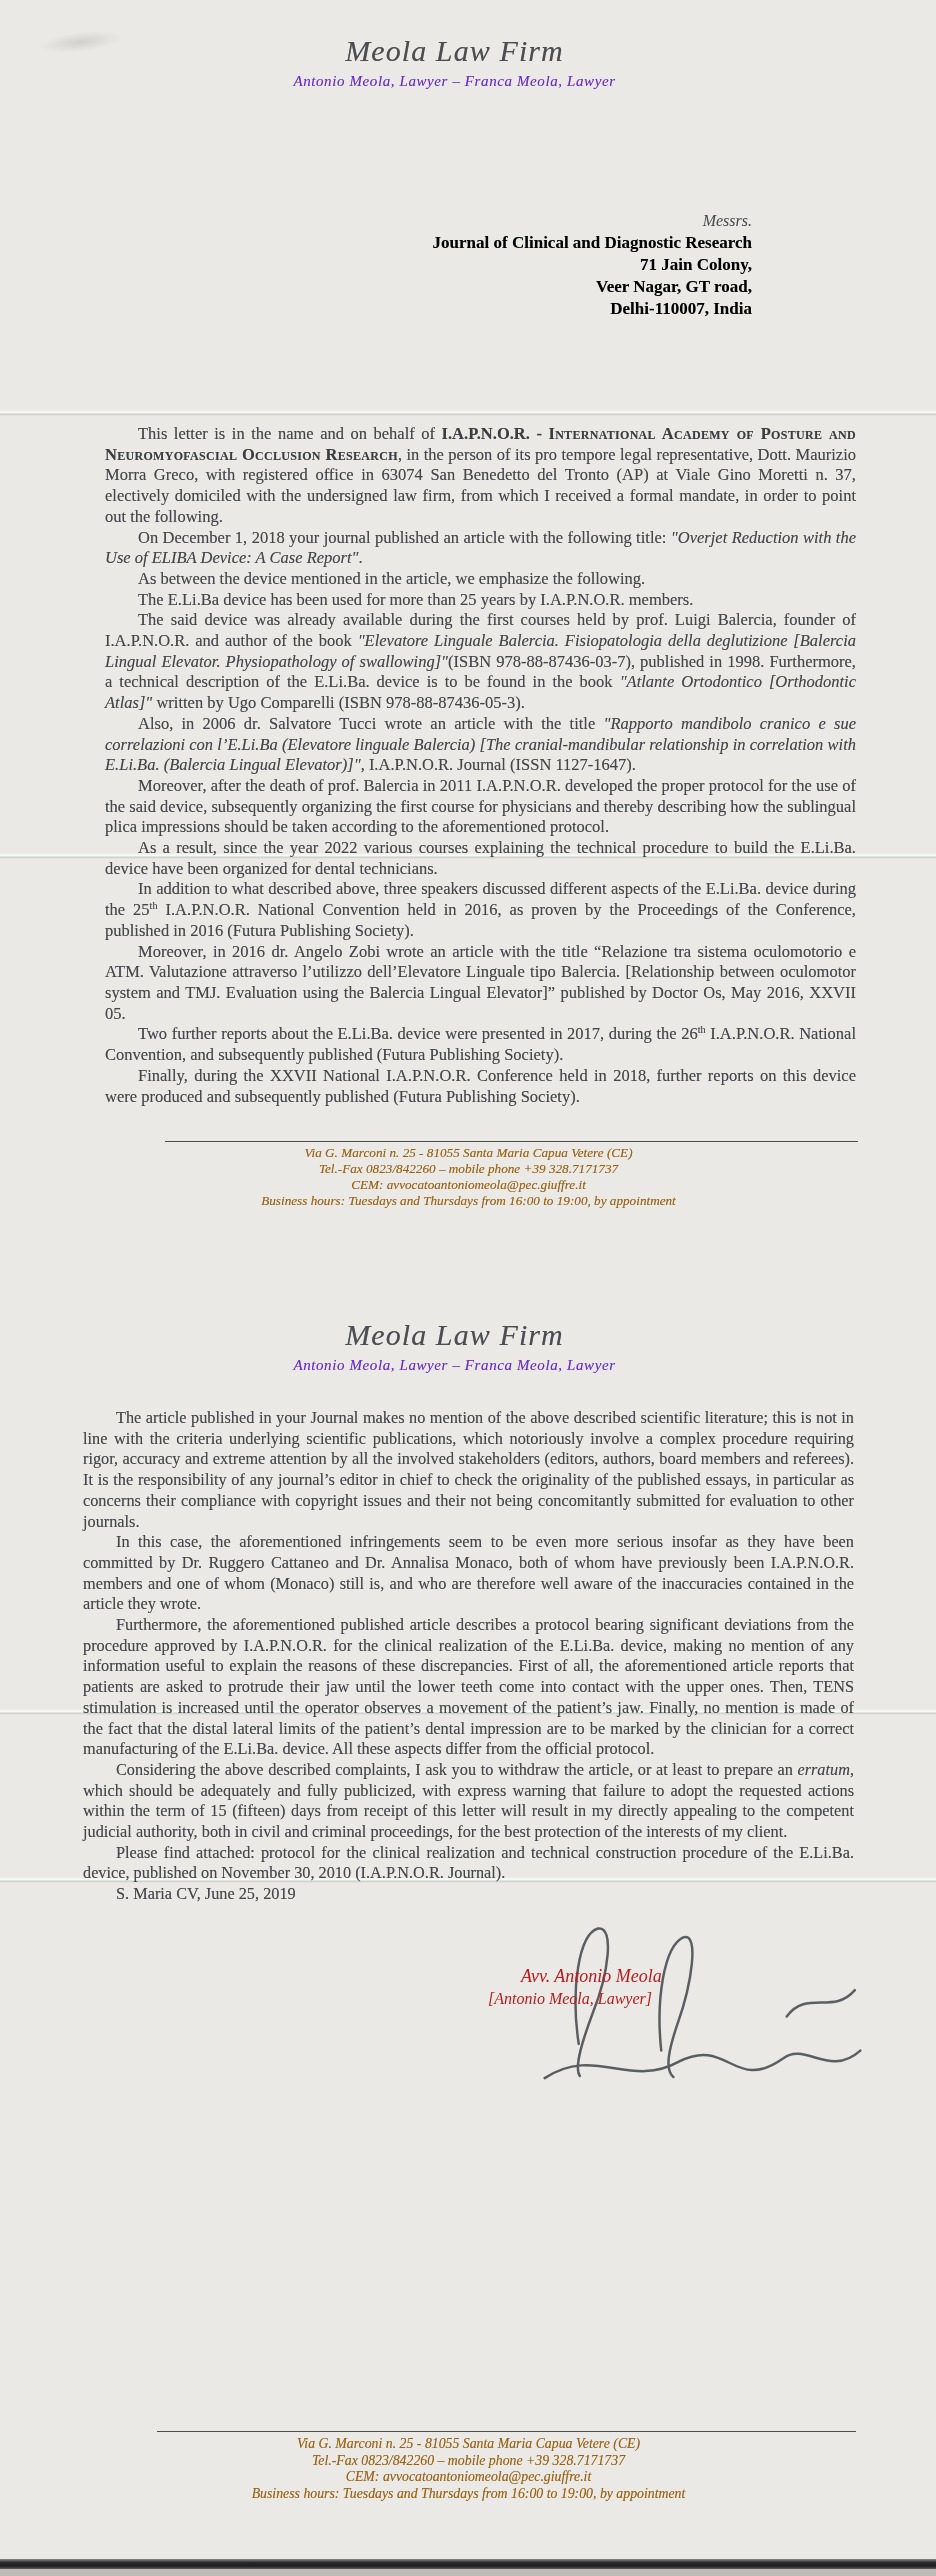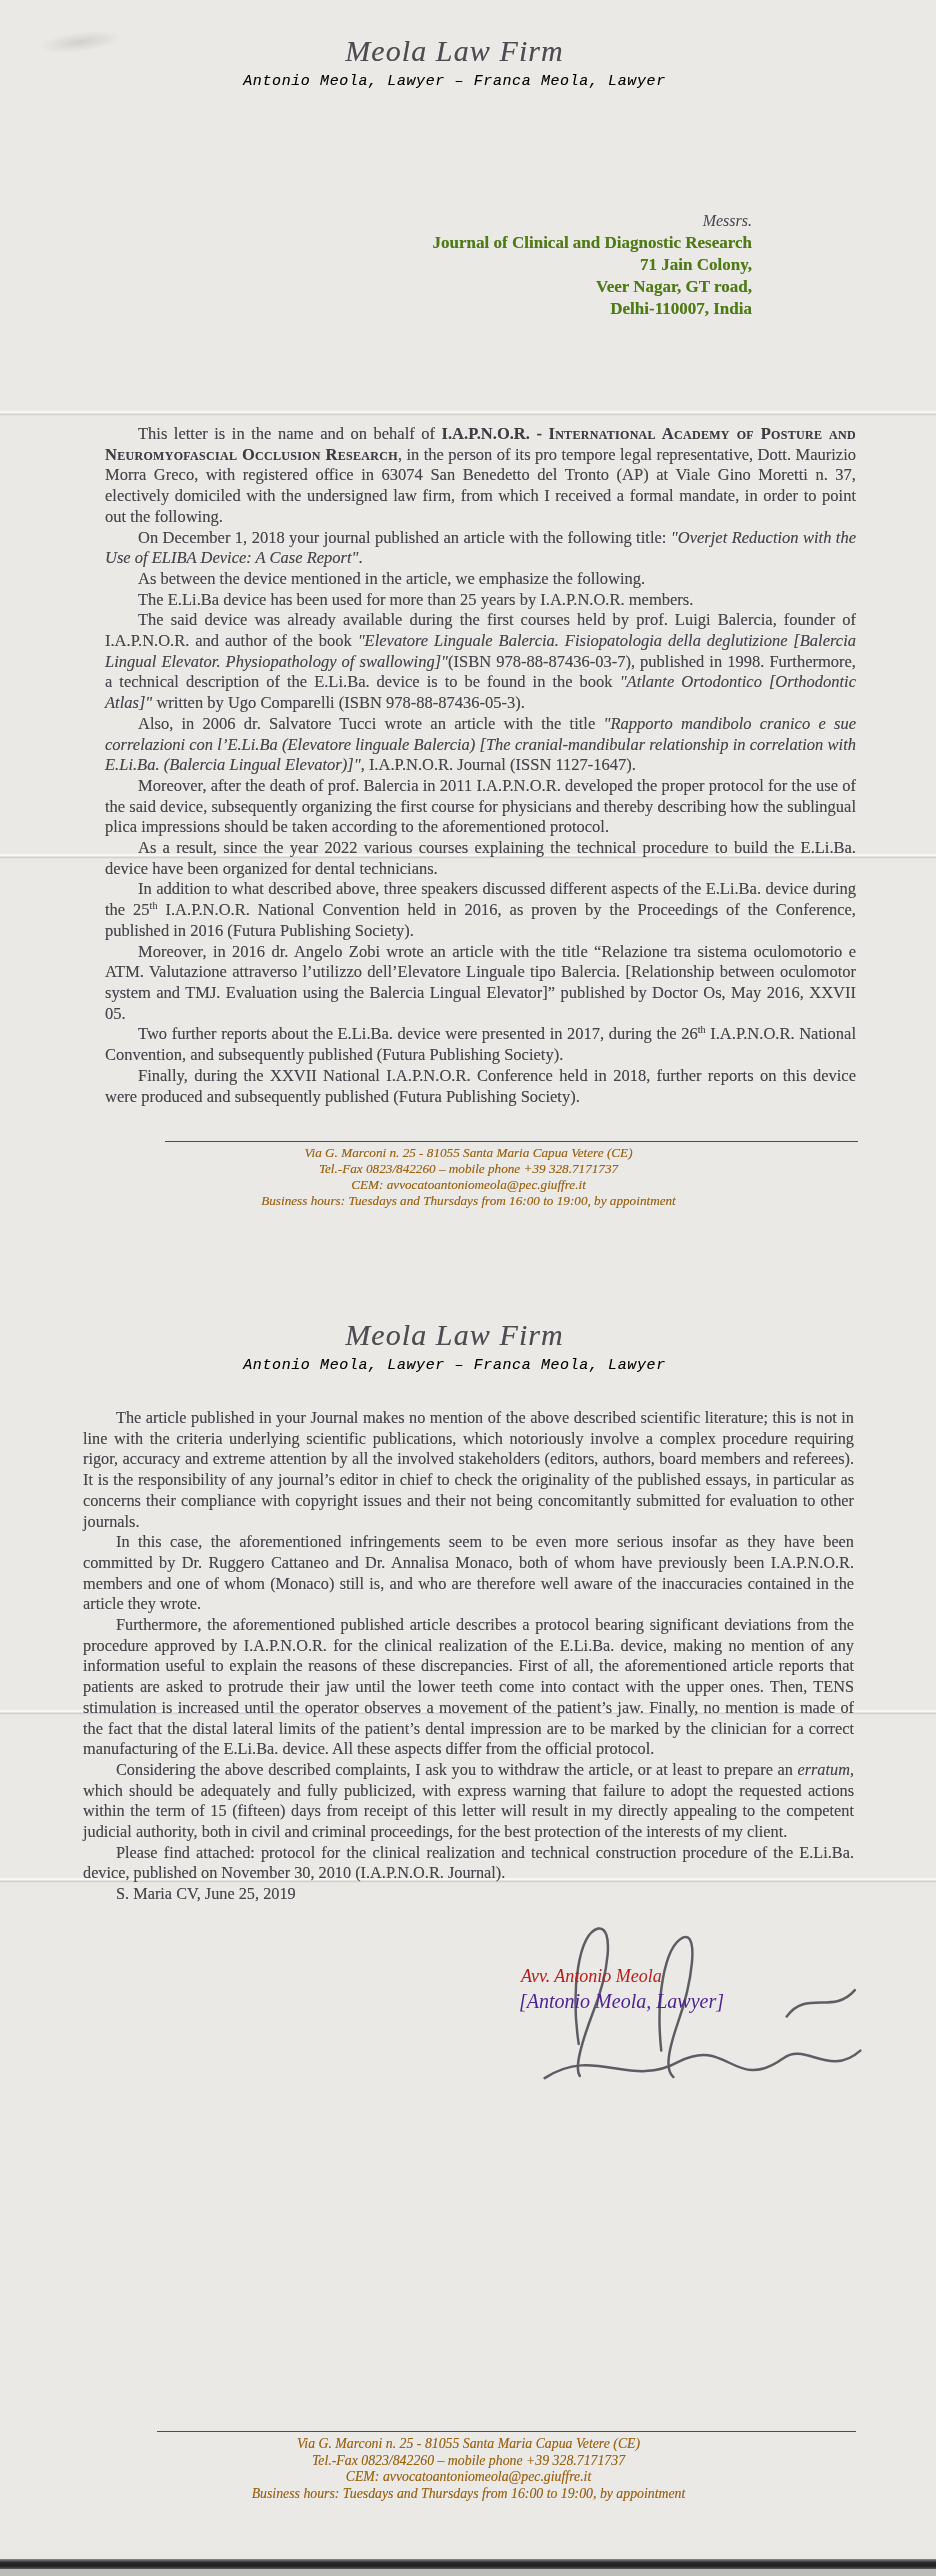--- a/index.html
+++ b/index.html
@@ -21,46 +21,45 @@
     position:absolute;left:39px;top:32px;width:83px;height:20px;
     background:radial-gradient(ellipse at center,rgba(110,110,112,0.20),rgba(110,110,112,0) 70%);
     transform:rotate(-7deg);border-radius:50%;
   }
   .ltr-header{position:absolute;left:0;width:909px;text-align:center;}
   .firm-name{
     font-size:30px;font-style:italic;font-weight:500;letter-spacing:1.1px;color:#4c4c52;
     text-shadow:0 0 0.6px rgba(70,70,75,.45);line-height:1;
   }
   .firm-subtitle{
-    font-size:15px;font-style:italic;letter-spacing:0.6px;color:#000000;margin-top:6.6px;
+    font-size:15px;font-style:italic;letter-spacing:0.6px;color:#6d28d9;margin-top:6.6px;
     text-shadow:0 0 0.3px rgba(70,70,75,.4);
-    font-family:Liberation Mono, monospace;
   }
   .p1{top:36px;}
   .p2{top:1320px;}
   .recipient{position:absolute;top:210px;right:185px;text-align:right;line-height:22px;}
   .salutation{font-style:italic;font-size:16px;color:#46464c;}
-  .recipient-line{font-weight:bold;font-size:17px;color:#4d7c0f;text-shadow:0 0 0.3px rgba(60,60,65,.4);}
+  .recipient-line{font-weight:bold;font-size:17px;color:#000000;text-shadow:0 0 0.3px rgba(60,60,65,.4);}
   .body{position:absolute;text-shadow:0 0 0.3px rgba(70,70,75,.45);}
   .body1{top:424px;left:105px;width:751px;font-size:16.5px;line-height:20.7px;}
   .body2{top:1408px;left:83px;width:771px;font-size:16.3px;line-height:20.7px;}
   .para{margin:0;text-indent:33px;text-align:justify;}
   .seg-bold{font-weight:700;color:#3c3c42;}
   .seg-smallcaps{font-weight:700;font-variant:small-caps;letter-spacing:0.3px;color:#3c3c42;}
   .seg-italic{font-style:italic;}
   .seg-sup{vertical-align:super;font-size:0.62em;line-height:0;}
   .rule{position:absolute;height:1.1px;background:#4c4c4a;}
   .rule1{top:1141px;left:165px;width:693px;}
   .rule2{top:2431px;left:157px;width:699px;}
   .ltr-footer{position:absolute;left:94px;width:749px;text-align:center;font-style:italic;color:#a16207;
     text-shadow:0 0 0.3px rgba(70,70,75,.4);}
   .f1{top:1145px;font-size:13.2px;line-height:16px;}
   .f2{top:2436px;font-size:13.8px;line-height:16.5px;}
   .sig-name{position:absolute;left:521px;top:1966px;font-size:18px;font-style:italic;color:#b91c1c;}
-  .sig-role{position:absolute;left:519px;top:1990px;font-size:20px;font-style:italic;color:#4c1d95;}
+  .sig-role{position:absolute;left:488px;top:1990px;font-size:16px;font-style:italic;color:#b91c1c;}
   .sig-scribble{position:absolute;left:496px;top:1912px;}
   .scan-edge{position:absolute;left:0;top:2559px;width:100%;height:10px;
     background:linear-gradient(180deg,#8a8a86 0%,#2a2a2e 35%,#1e1e22 70%,#5a5a58 100%);}
   .scan-tail{position:absolute;left:0;top:2569px;width:100%;height:6.6px;background:#bcbbb7;}
 </style>
 </head>
 <body>
 
 <div id="paper">
 

